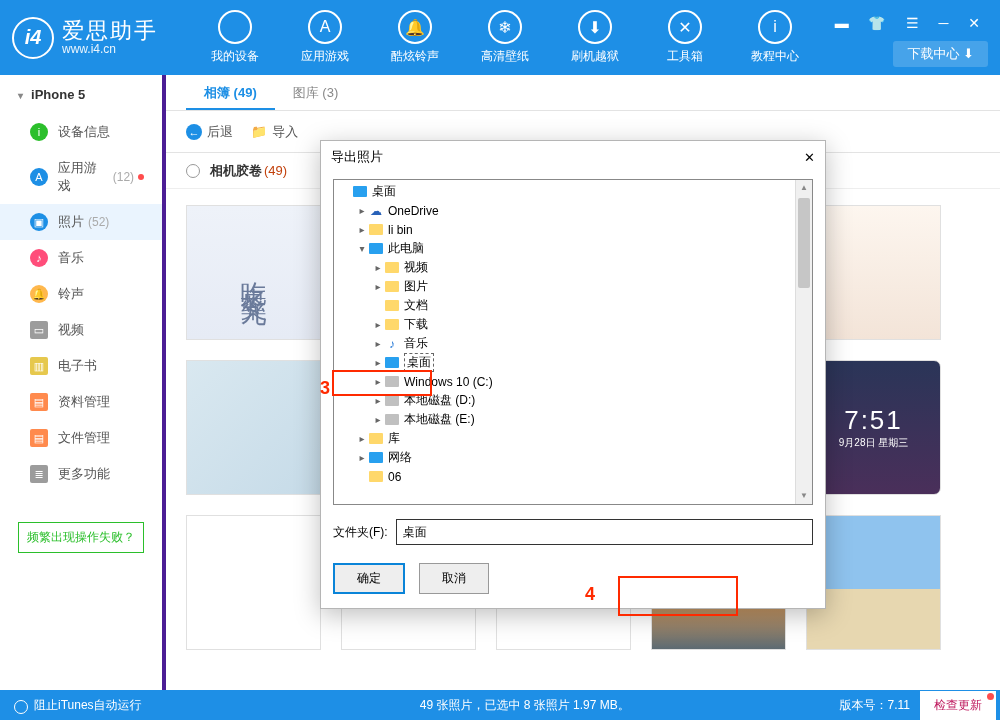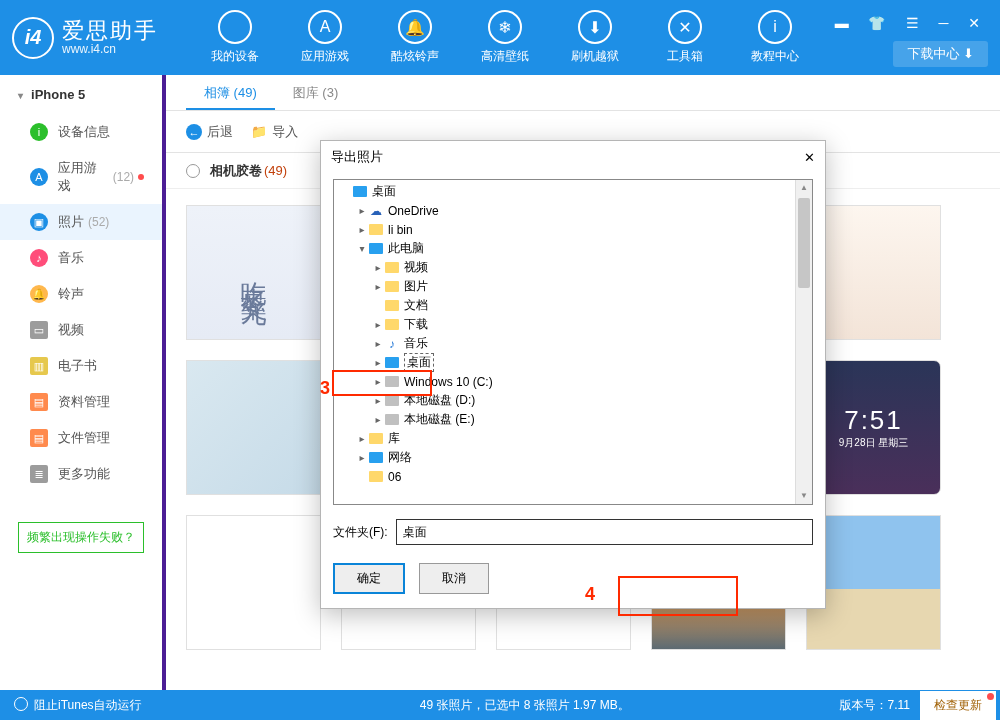--- a/index.html
+++ b/index.html
@@ -26,21 +26,21 @@
 .sitem { display: flex; align-items: center; padding: 9px 18px 9px 30px; cursor: pointer; }
 .sitem.sel { background: #eaf4fe; }
 .sitem .sico { width: 18px; height: 18px; border-radius: 50%; margin-right: 10px; display: flex; align-items: center; justify-content: center; color: #fff; font-size: 11px; }
 .sitem .cnt { color: #aaa; margin-left: 4px; font-size: 12px; }
 .red-dot { width: 6px; height: 6px; background: #ff4d4d; border-radius: 50%; display: inline-block; margin-left: 4px; }
 .help-box { margin: 30px 18px; border: 1px solid #2bbf2b; color: #2bbf2b; text-align: center; padding: 6px 0; font-size: 12px; cursor: pointer; }
 
 .main { flex: 1; position: relative; }
 .tabs { height: 36px; border-bottom: 1px solid #e3e3e3; display: flex; padding-left: 20px; font-size: 13px; }
 .tab { padding: 9px 18px; color: #888; cursor: pointer; }
-.tab.act { color: #1d8fe5; border-bottom: 2px solid #1d8fe5; font-weight: normal; }
+.tab.act { color: #1d8fe5; border-bottom: 2px solid #1d8fe5; font-weight: bold; }
 .toolbar { height: 42px; border-bottom: 1px solid #e3e3e3; display: flex; align-items: center; padding-left: 20px; font-size: 13px; gap: 18px; color: #555; }
 .tb-btn { display: flex; align-items: center; gap: 5px; cursor: pointer; }
 .back-ico { width: 16px; height: 16px; background: #1d8fe5; border-radius: 50%; color: #fff; display: flex; align-items: center; justify-content: center; font-size: 11px; }
 .fold-ico { color: #e6a23c; }
 .album-row { height: 36px; display: flex; align-items: center; padding-left: 20px; font-size: 13px; border-bottom: 1px solid #eee; color: #333; }
 .radio-o { width: 14px; height: 14px; border: 1.5px solid #999; border-radius: 50%; margin-right: 10px; }
 .photo-area { position: absolute; top: 115px; left: 0; right: 0; bottom: 0; padding: 15px 20px; display: flex; flex-wrap: wrap; gap: 20px; align-content: flex-start; overflow: hidden; }
 .thumb { width: 135px; height: 135px; border: 1px solid #e0e0e0; display: flex; align-items: center; justify-content: center; background: #f7f7f7; color: #bbb; font-size: 11px; }
 .t-ink { background: linear-gradient(#eef2f9, #e6ebf5); color: #6a7a9a; writing-mode: vertical-rl; font-family: serif; font-size: 26px; letter-spacing: 6px; padding: 8px; }
 .t-wash { background: linear-gradient(135deg, #d9e8f0, #c6dbe8); }
@@ -79,25 +79,25 @@
 .btn-row { display: flex; justify-content: space-between; padding: 4px 12px 14px; align-items: center; }
 .btn { border: 1px solid #999; background: #eee; padding: 5px 22px; font-size: 12px; cursor: pointer; }
 .btn.ok { border: 2px solid #0a84d8; }
 .anno3 { position: absolute; top: 378px; left: 320px; color: #ff2a00; font-size: 18px; z-index: 60; font-weight: bold; }
 .anno3box { position: absolute; top: 370px; left: 332px; width: 100px; height: 26px; border: 2px solid #ff2a00; z-index: 60; }
 .anno4 { position: absolute; top: 584px; left: 585px; color: #ff2a00; font-size: 18px; z-index: 60; font-weight: bold; }
 .anno4box { position: absolute; top: 576px; left: 618px; width: 120px; height: 40px; border: 2px solid #ff2a00; z-index: 60; }
 
 
 .status { position: absolute; bottom: 0; left: 0; right: 0; height: 30px; background: #1e8fe6; color: #fff; display: flex; align-items: center; font-size: 12px; }
-.status .s-left { width: 190px; padding-left: 14px; display: flex; align-items: flex-start; gap: 6px; }
+.status .s-left { width: 190px; padding-left: 14px; display: flex; align-items: flex-end; gap: 6px; }
 .s-circ { width: 14px; height: 14px; border: 1.5px solid #fff; border-radius: 50%; }
 .s-mid { flex: 1; padding-left: 20px; text-align: center; }
 .s-right { display: flex; align-items: center; gap: 10px; padding-right: 4px; }
-.upd { background: #fff; color: #a16207; padding: 6px 14px; position: relative; cursor: pointer; }
+.upd { background: #fff; color: #be185d; padding: 6px 14px; position: relative; cursor: pointer; }
 .upd::after { content: ""; width: 7px; height: 7px; background: #ff4d4d; border-radius: 50%; position: absolute; top: 2px; right: 2px; }
 </style>
 </head>
 <body>
 
 <div class="header">
   <div class="logo-area">
     <div class="logo-badge">i4</div>
     <div>
       <div class="logo-txt">爱思助手</div>

